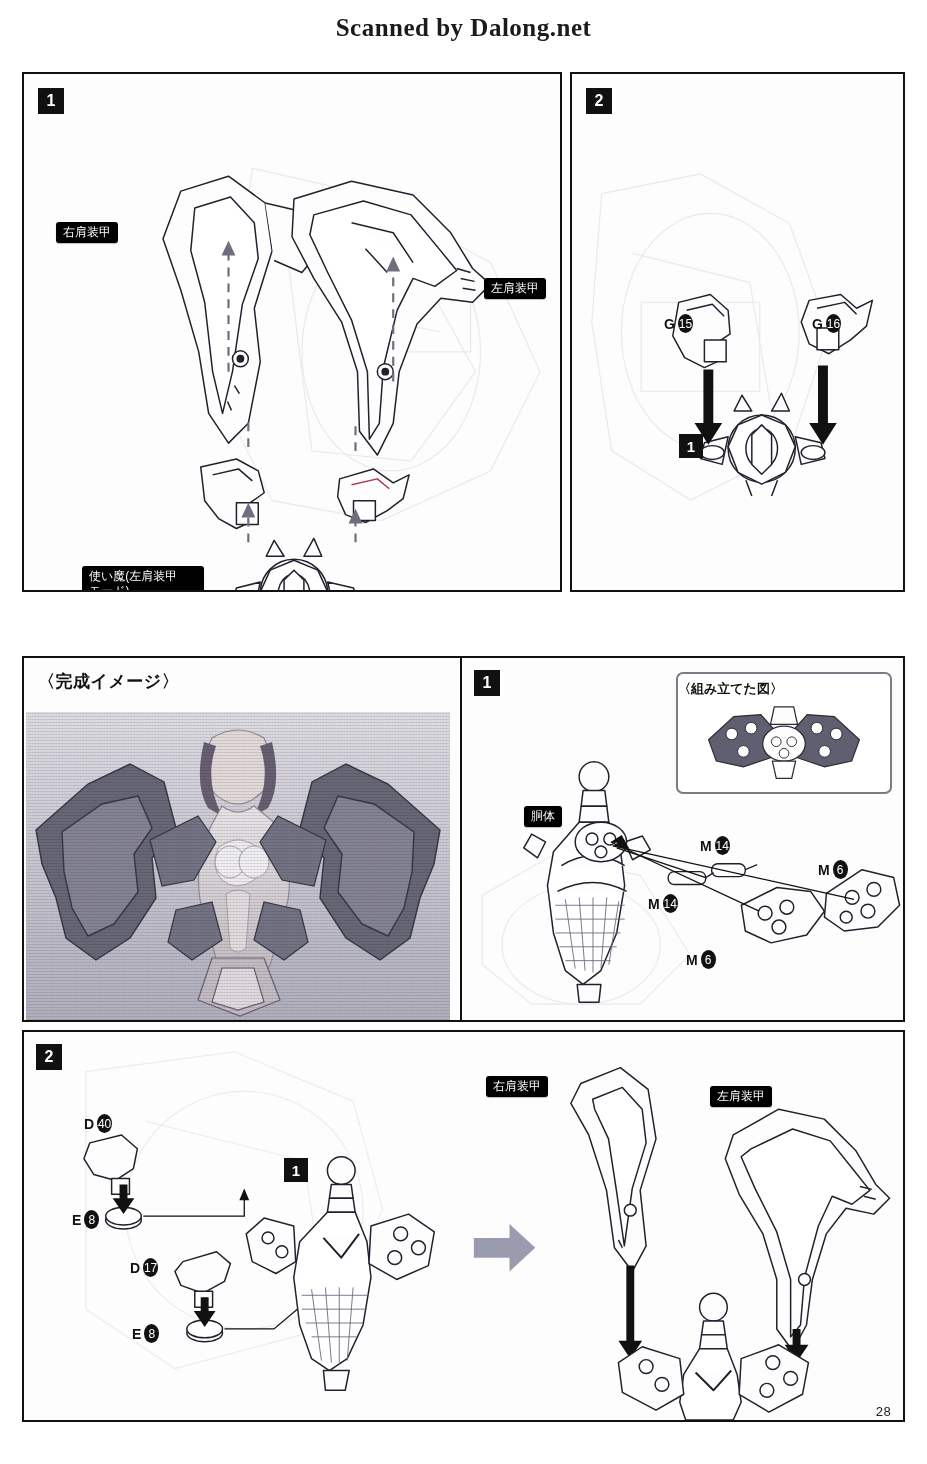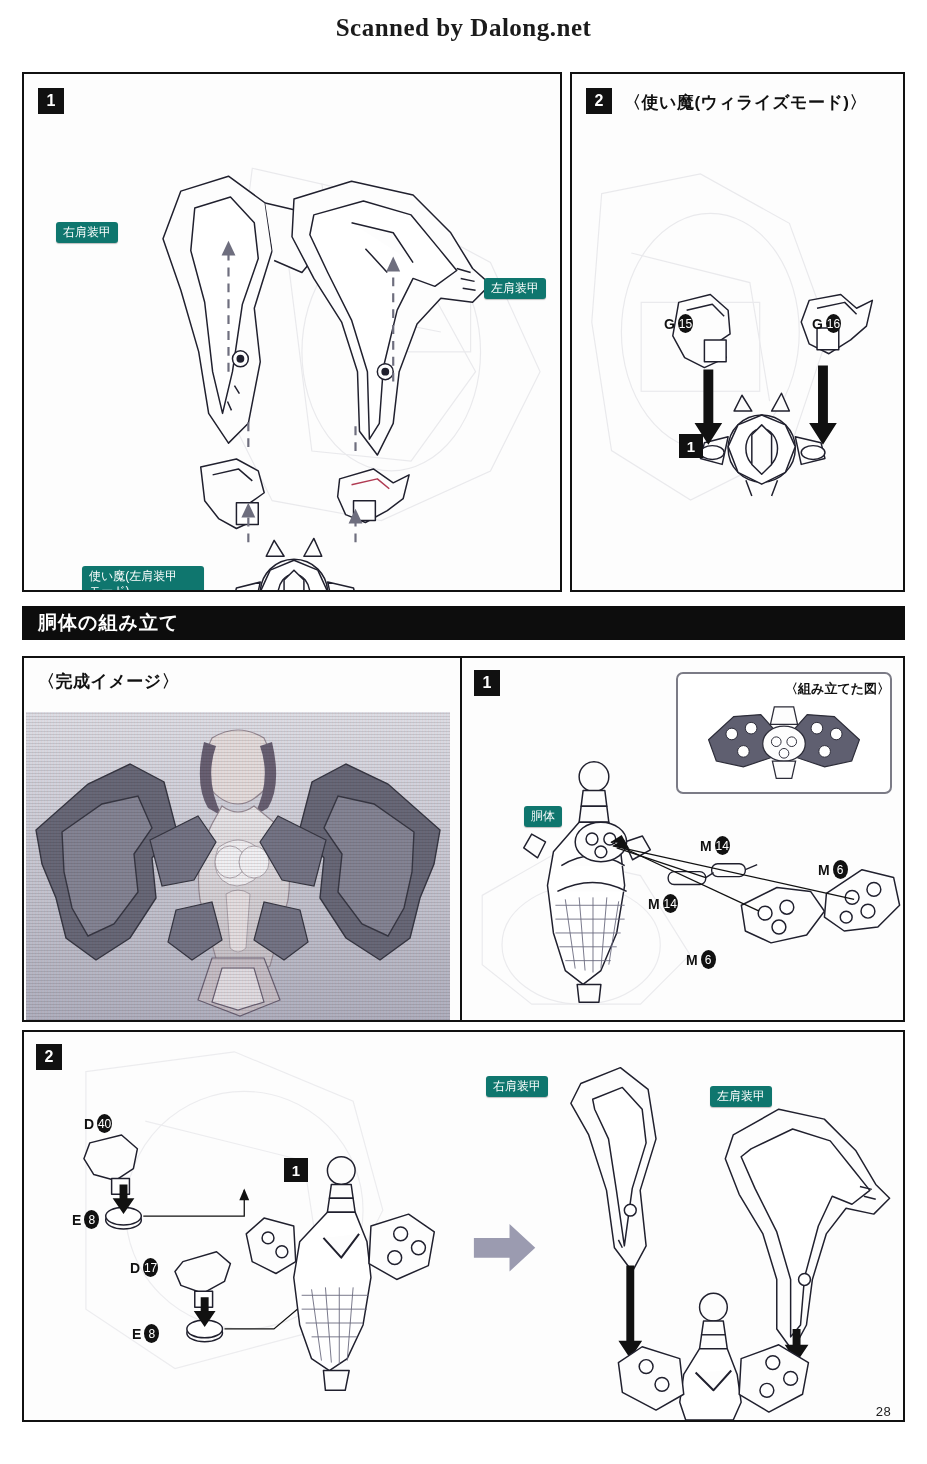--- a/index.html
+++ b/index.html
@@ -92,21 +92,21 @@
     position: absolute;
     font-size: 17px;
     font-weight: bold;
     letter-spacing: 0.5px;
     color: #111;
   }
 
   
   .callout {
     position: absolute;
-    background: #0f766e;
+    background: #000000;
     color: #ffffff;
     font-size: 12px;
     line-height: 15px;
     padding: 3px 7px;
     border-radius: 3px;
     white-space: pre-line;
     box-shadow: 0 1px 1px rgba(0,0,0,0.25);
   }
 
   
@@ -159,21 +159,21 @@
     position: absolute;
     border: 2px solid #7b7b86;
     border-radius: 7px;
     background: #ffffff;
     box-sizing: border-box;
   }
   .inset-title {
     position: absolute;
     top: 6px;
     width: 100%;
-    text-align: right;
+    text-align: left;
     font-size: 13px;
     font-weight: bold;
     color: #111;
   }
 
   .page-number {
     position: absolute;
     right: 14px;
     bottom: 2px;
     font-size: 13px;
@@ -315,37 +315,33 @@
         <path d="M176 410 L182 426 M208 410 L202 426"></path>
       </g>
 
       <g fill="#111" stroke="none">
         <path d="M131 300 l0 54 l-9 0 l14 22 l14 -22 l-9 0 l0 -54 z" transform="translate(2,-2)"></path>
         <path d="M251 296 l0 58 l-9 0 l14 22 l14 -22 l-9 0 l0 -58 z" transform="translate(-2,-2)"></path>
       </g>
     </svg>
 
     <div class="step-badge" style="left:14px; top:14px;">2</div>
-    <div class="panel-title" style="left:52px; top:17px;">〈使い魔(ウィライズモード)〉</div>
 
     <div class="partcode" style="left:92px; top:240px;">
       <span>G</span>
       <span class="num">15</span>
     </div>
     <div class="partcode" style="left:240px; top:240px;">
       <span>G</span>
       <span class="num">16</span>
     </div>
 
     <div class="step-badge inner" style="left:107px; top:360px;">1</div>
   </div>
 
-  <div class="section-header" id="sec2-header">
-    <span>胴体の組み立て</span>
-  </div>
 
   <div class="panel" style="left:0px; top:634px; width:458px; height:366px;">
     <div class="panel-title" style="left:14px; top:12px;">〈完成イメージ〉</div>
 
     <div class="photo" style="left:2px; top:54px; width:424px; height:308px;">
       <svg class="art" viewBox="0 0 424 308" preserveAspectRatio="none">
         <defs>
           <linearGradient id="bgph" x1="0" y1="0" x2="0" y2="1">
             <stop offset="0%" stop-color="#e9e9ee"></stop>
             <stop offset="55%" stop-color="#cfcfd8"></stop>

